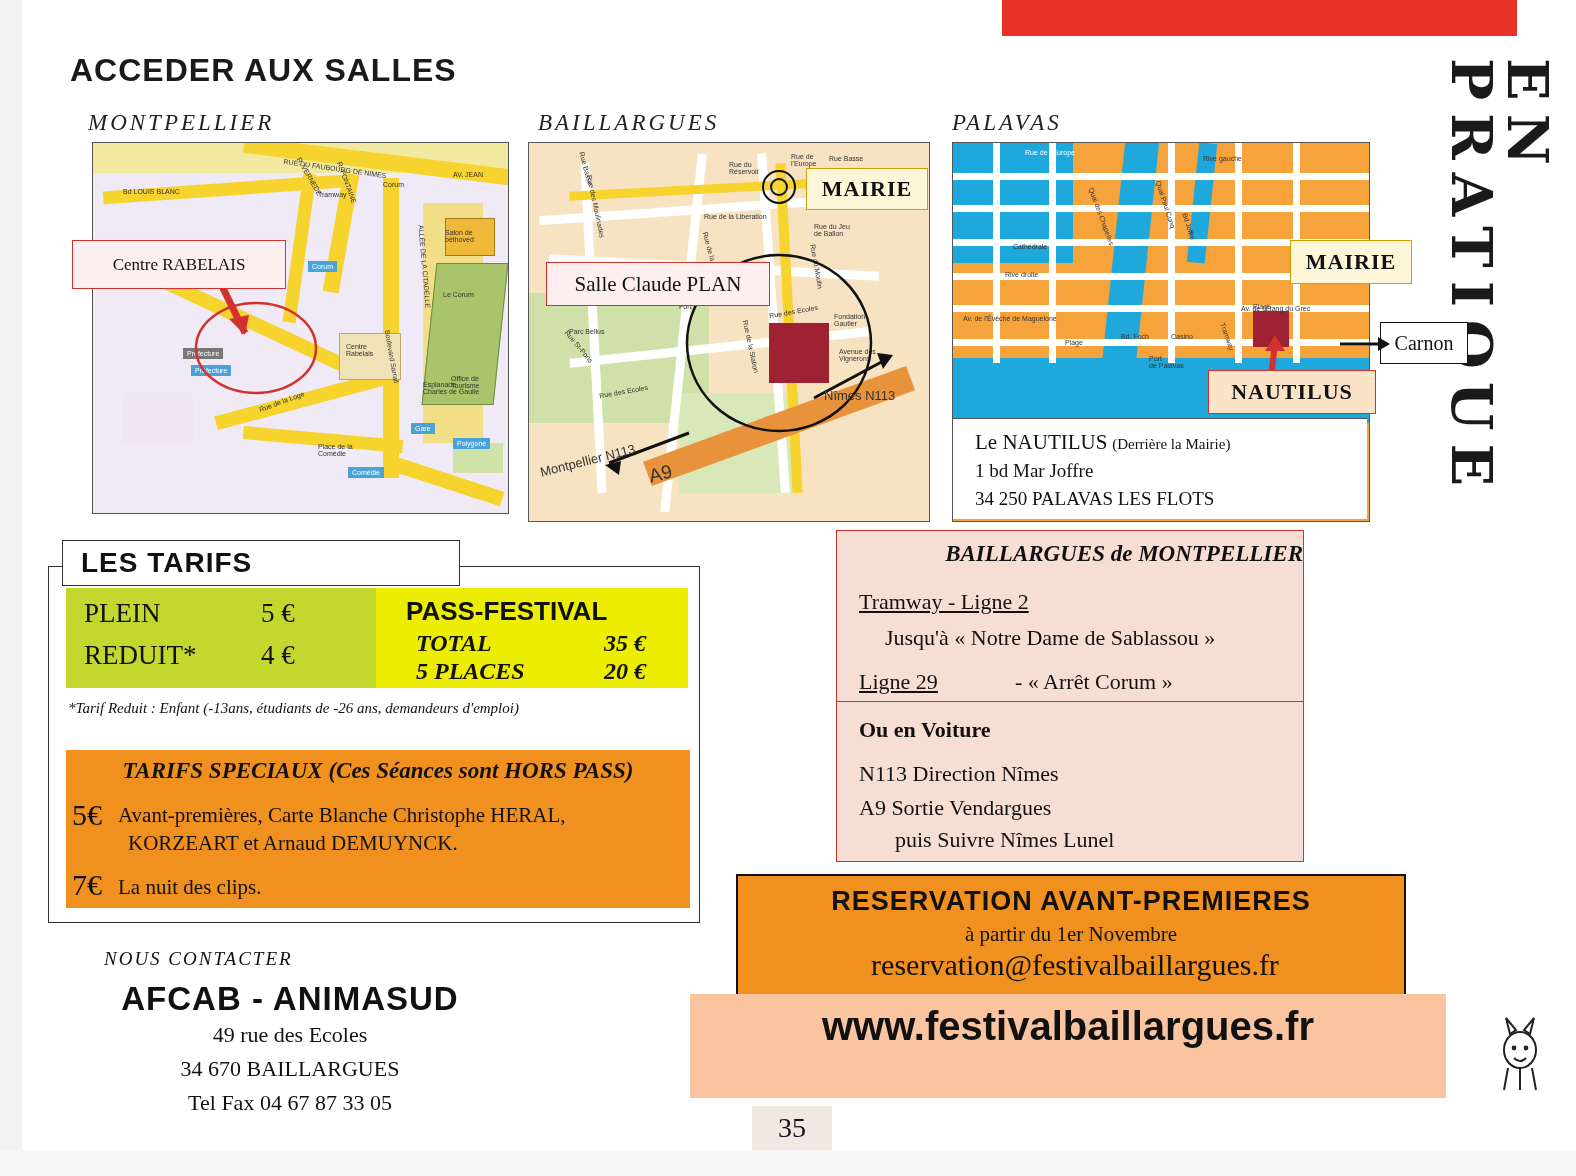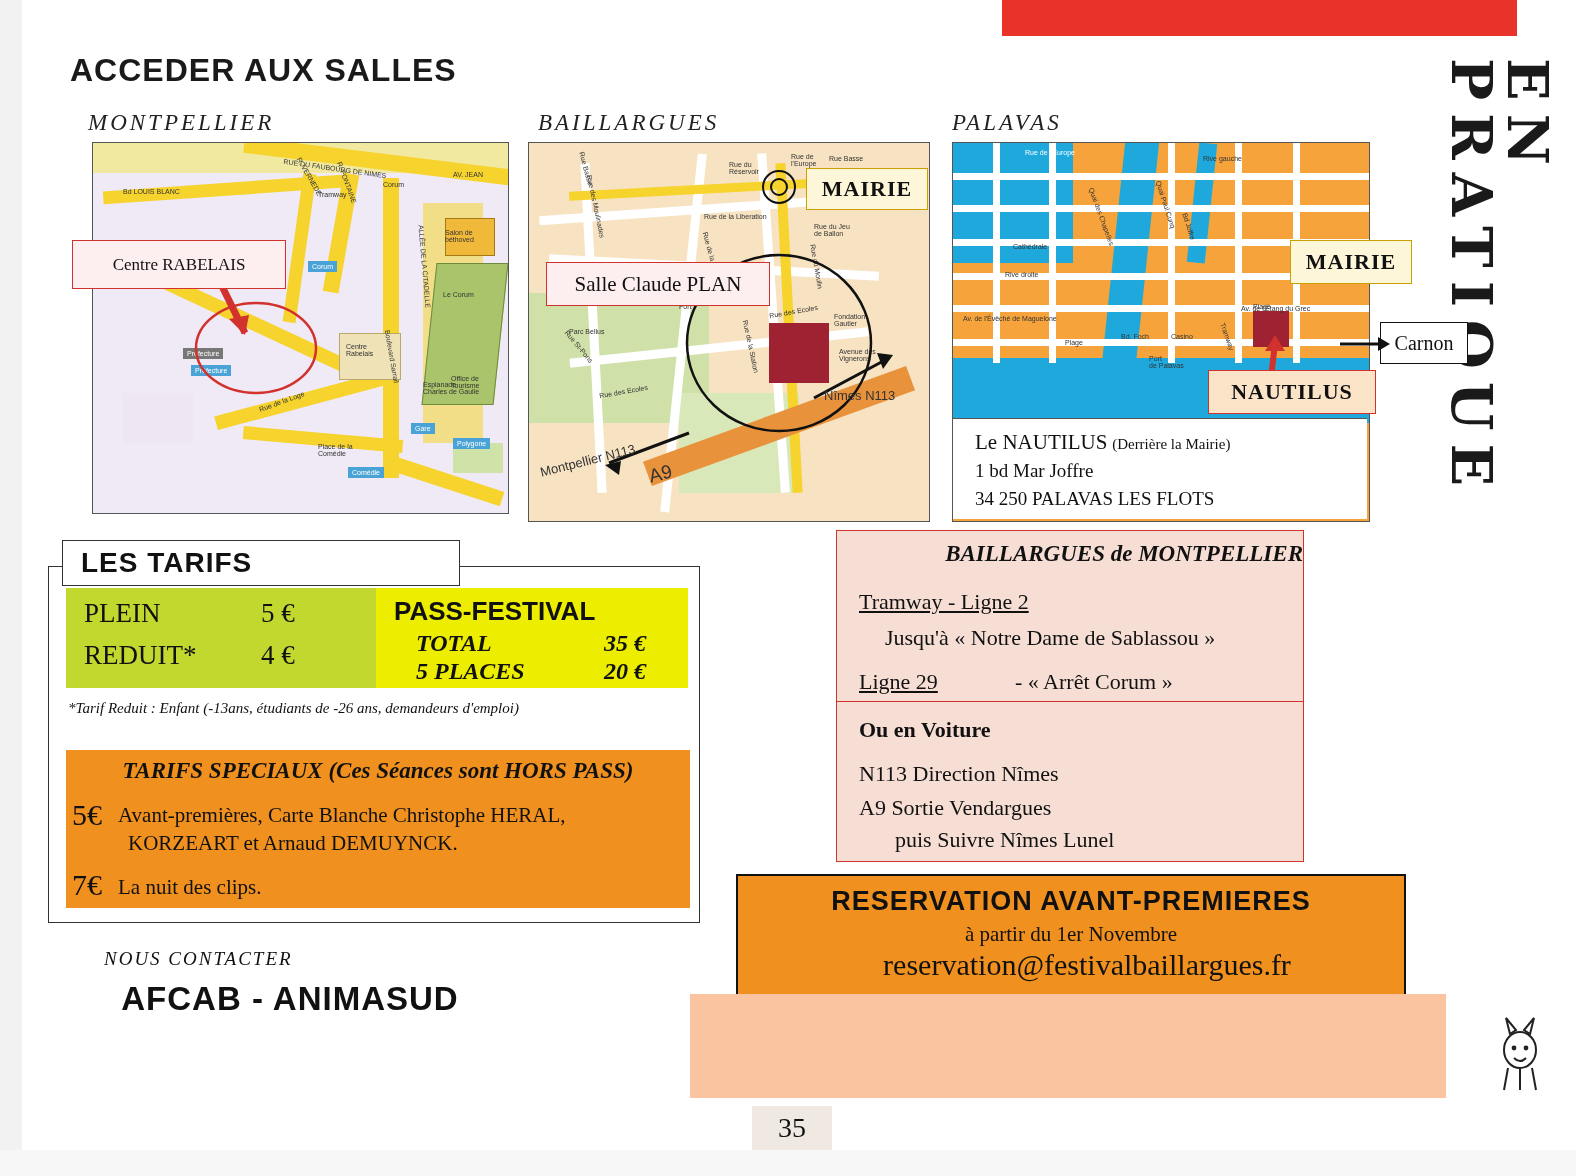--- a/index.html
+++ b/index.html
@@ -87,21 +87,21 @@
   .tarifs-box{position:absolute;left:48px;top:566px;width:650px;height:355px;border:1px solid #333;background:#fff;}
   .tarifs-title{
     position:absolute;left:62px;top:540px;width:398px;height:46px;
     background:#fff;border:1px solid #333;
     font-size:28px;font-weight:bold;letter-spacing:1px;color:#111;
     display:flex;align-items:center;padding-left:18px;box-sizing:border-box;
   }
   .green{position:absolute;left:66px;top:588px;width:310px;height:100px;background:#c2d82e;}
   .yellow{position:absolute;left:376px;top:588px;width:312px;height:100px;background:#eded00;}
   .green .row{position:absolute;font-size:27px;color:#111;font-family:"Liberation Serif",serif;}
-  .yellow .t{position:absolute;font-size:26px;font-weight:bold;color:#111;font-family:"Liberation Sans",sans-serif;}
+  .yellow .t{position:absolute;font-size:26px;font-weight:bold;color:#111;font-family:"Liberation Sans",sans-serif;margin-left:12px;}
   .yellow .it{position:absolute;font-size:24px;font-style:italic;font-weight:bold;color:#111;font-family:"Liberation Serif",serif;}
   .foot-note{
     position:absolute;left:68px;top:700px;width:620px;
     font-size:15px;font-style:italic;color:#111;font-family:"Liberation Serif",serif;
   }
   .orange{position:absolute;left:66px;top:742px;width:624px;height:158px;background:#f0901f;margin-top:8px;}
   .orange .head{
     position:absolute;left:0;top:8px;width:624px;text-align:center;
     font-size:23px;font-style:italic;font-weight:bold;color:#111;font-family:"Liberation Serif",serif;
   }
@@ -121,21 +121,21 @@
   }
   .info-line{position:absolute;font-size:22px;color:#111;font-family:"Liberation Serif",serif;}
   .u{text-decoration:underline;}
   .divider{position:absolute;left:0;top:170px;width:466px;height:1px;background:#d2322d;}
   .bold{font-weight:bold;}
 
   
   .resa{position:absolute;left:736px;top:874px;width:666px;height:120px;background:#f0901f;border:2px solid #111;}
   .resa .l1{position:absolute;left:0;top:10px;width:666px;text-align:center;font-size:27px;font-weight:bold;letter-spacing:1px;color:#111;font-family:"Liberation Sans",sans-serif;}
   .resa .l2{position:absolute;left:0;top:46px;width:666px;text-align:center;font-size:21px;color:#111;font-family:"Liberation Serif",serif;}
-  .resa .l3{position:absolute;left:16px;top:72px;width:666px;text-align:center;font-size:30px;color:#111;font-family:"Liberation Serif",serif;}
+  .resa .l3{position:absolute;left:4px;top:72px;width:666px;text-align:center;font-size:30px;color:#111;font-family:"Liberation Serif",serif;}
 
   .web{position:absolute;left:690px;top:994px;width:756px;height:104px;background:#fac4a1;}
   .web .l1{position:absolute;left:0;top:10px;width:756px;text-align:center;font-size:40px;font-weight:bold;color:#111;font-family:"Liberation Sans",sans-serif;}
   .web .l2{position:absolute;left:0;top:62px;width:756px;text-align:center;font-size:25px;color:#111;font-family:"Liberation Serif",serif;}
 
   .pagenum{
     position:absolute;left:752px;top:1106px;width:80px;height:44px;background:#efe9e2;
     display:flex;align-items:center;justify-content:center;
     font-size:28px;color:#111;font-family:"Liberation Serif",serif;
   }
@@ -348,20 +348,25 @@
     <div class="head">TARIFS SPECIAUX (Ces Séances sont HORS PASS)</div>
     <div class="eur" style="left:6px;top:48px;">5€</div>
     <div class="txt" style="left:52px;top:52px;">Avant-premières, Carte Blanche Christophe HERAL,</div>
     <div class="txt" style="left:62px;top:80px;">KORZEART et Arnaud DEMUYNCK.</div>
     <div class="eur" style="left:6px;top:118px;">7€</div>
     <div class="txt" style="left:52px;top:124px;">La nuit des clips.</div>
   </div>
 
   <div class="nous">NOUS CONTACTER</div>
   <div class="afcab">AFCAB - ANIMASUD</div>
+  <div class="addr">
+    <span>49 rue des Ecoles</span><br>
+    <span>34 670 BAILLARGUES</span><br>
+    <span>Tel Fax 04 67 87 33 05</span>
+  </div>
 
   <div class="info-box">
     <div class="info-title">BAILLARGUES de MONTPELLIER</div>
     <div class="info-line u" style="left:22px;top:58px;">Tramway - Ligne 2</div>
     <div class="info-line" style="left:48px;top:94px;">Jusqu'à « Notre Dame de Sablassou »</div>
     <div class="info-line u" style="left:22px;top:138px;">Ligne 29</div>
     <div class="info-line" style="left:178px;top:138px;">- « Arrêt Corum »</div>
     <div class="divider"></div>
     <div class="info-line bold" style="left:22px;top:186px;">Ou en Voiture</div>
     <div class="info-line" style="left:22px;top:230px;">N113 Direction Nîmes</div>
@@ -369,20 +374,21 @@
     <div class="info-line" style="left:58px;top:296px;">puis Suivre Nîmes Lunel</div>
   </div>
 
   <div class="resa">
     <div class="l1">RESERVATION AVANT-PREMIERES</div>
     <div class="l2">à partir du 1er Novembre</div>
     <div class="l3">reservation@festivalbaillargues.fr</div>
   </div>
 
   <div class="web">
+    <div class="l1">www.festivalbaillargues.fr</div>
   </div>
 
   <div class="pagenum">35</div>
 
   <svg class="mascot" viewBox="0 0 60 78">
     <ellipse cx="30" cy="34" rx="16" ry="18" fill="#fff" stroke="#222" stroke-width="2"></ellipse>
     <path d="M20 18 L16 2 L26 14 Z" fill="#fff" stroke="#222" stroke-width="2"></path>
     <path d="M40 18 L44 2 L34 14 Z" fill="#fff" stroke="#222" stroke-width="2"></path>
     <circle cx="24" cy="32" r="2.4" fill="#222"></circle>
     <circle cx="36" cy="32" r="2.4" fill="#222"></circle>

